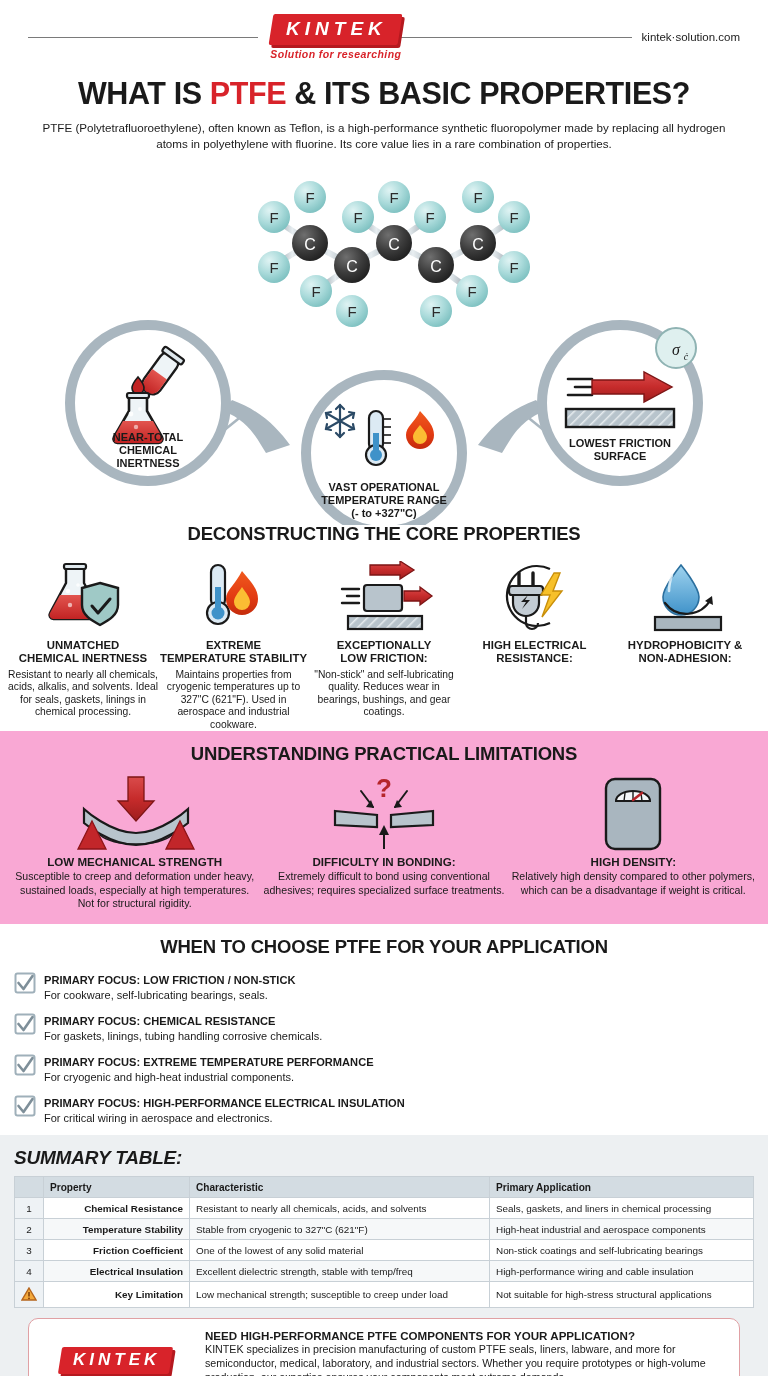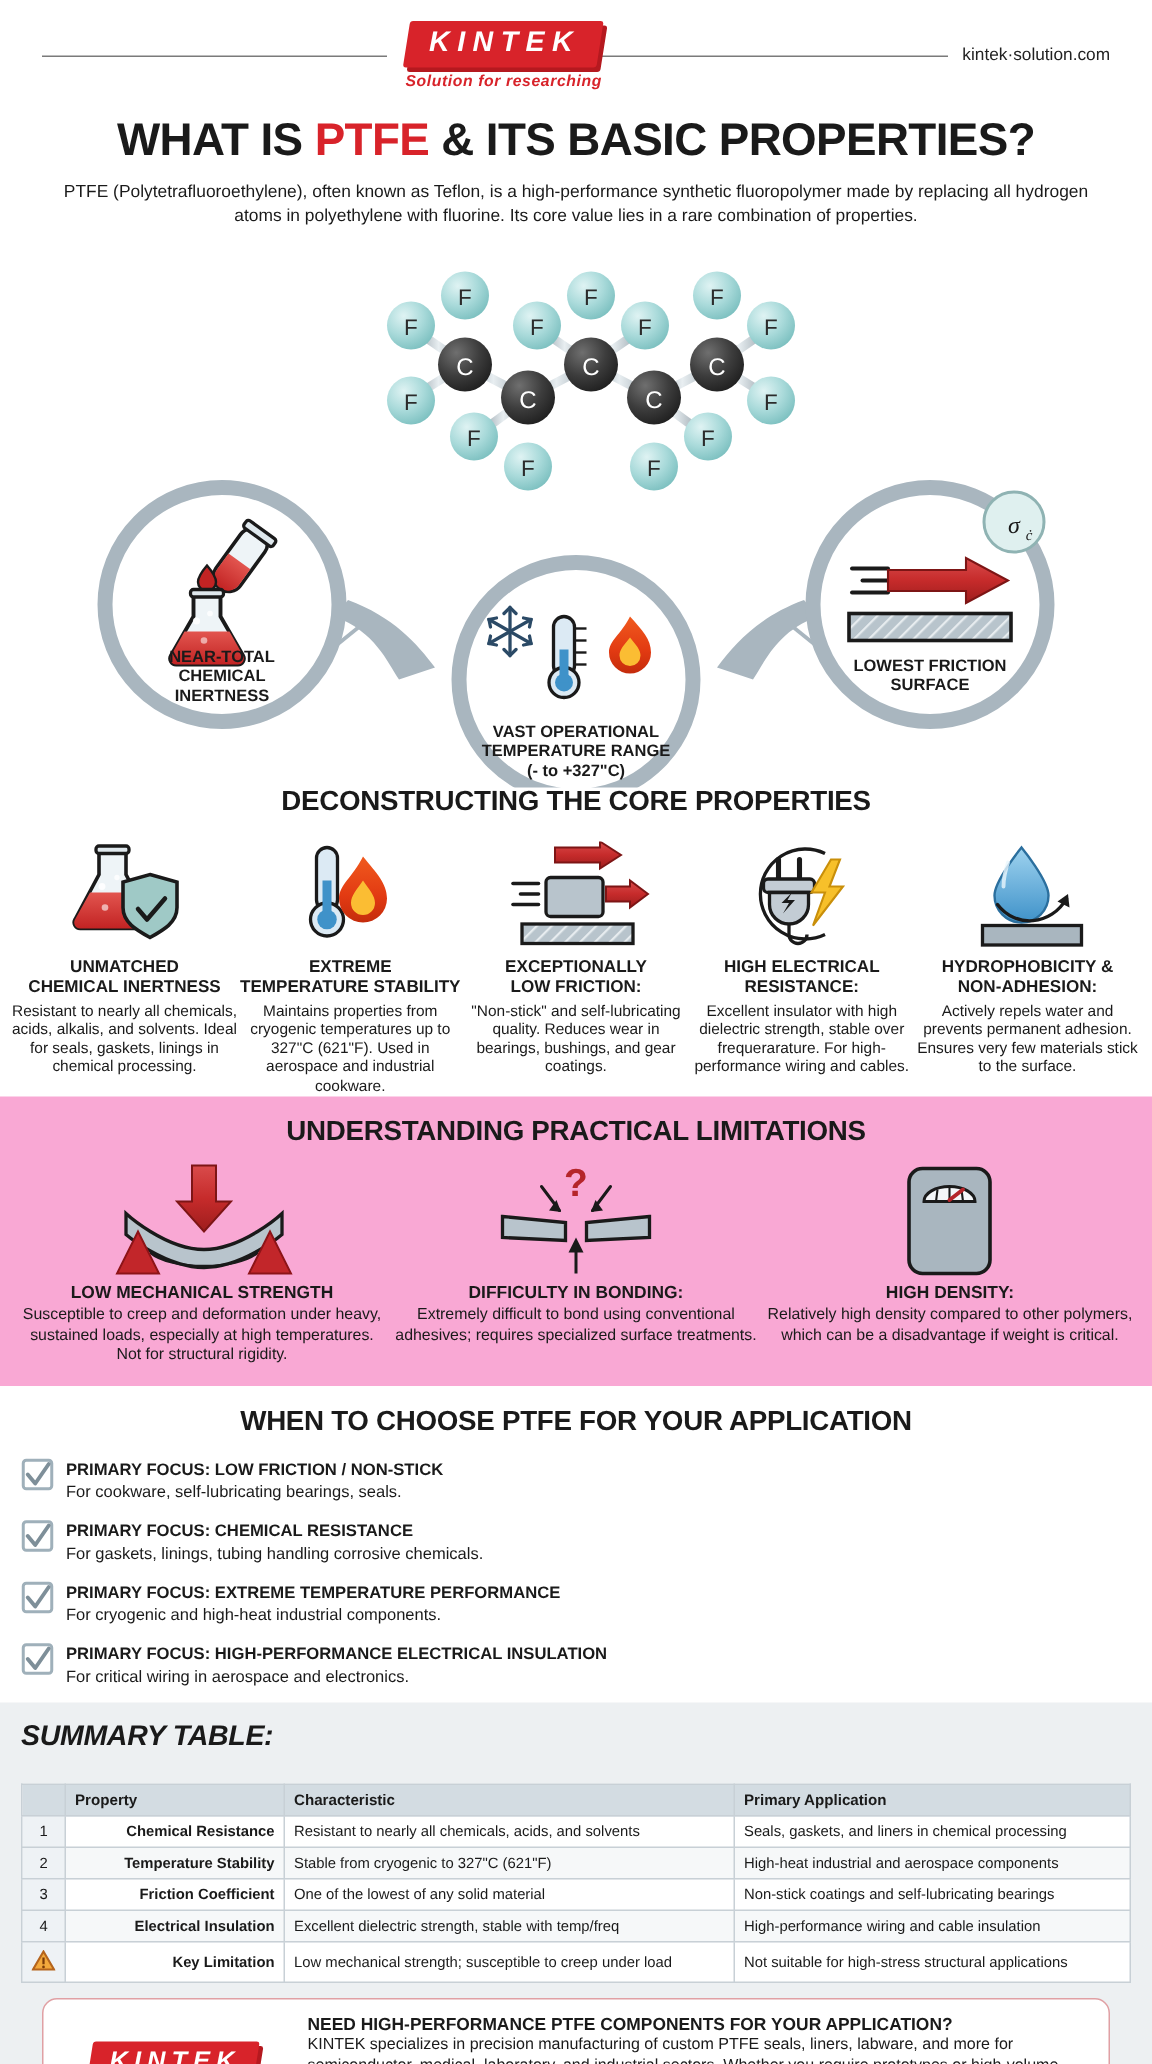--- a/index.html
+++ b/index.html
@@ -69,21 +69,21 @@
   .choose { padding: 12px 14px 10px; }
   .choose-grid { display:grid; grid-template-columns:1fr; gap:8px 16px; margin-top:12px; }
   .choose-item { display:flex; gap:8px; align-items:flex-start; }
   .cb { flex:0 0 auto; margin-top:2px; }
   .choose-h { font-size:11.1px; font-weight:bold; line-height:1.2; }
   .choose-p { font-size:11px; line-height:1.25; margin-top:1px; }
 
   
   .band-gray2 { background:#edf0f2; padding: 12px 14px 12px; }
   .sum-title { font-size:19px; font-weight:bold; letter-spacing:-.2px;font-style:italic; }
-  table.summary { width:100%; border-collapse:collapse; margin-top:20px; background:#fff; font-size:9.9px; }
+  table.summary { width:100%; border-collapse:collapse; margin-top:7px; background:#fff; font-size:9.9px; }
   table.summary th, table.summary td {
     border:1px solid #c8d0d6; padding:4.5px 6px; text-align:left; vertical-align:middle;
   }
   table.summary thead th { background:#d3dce2; font-weight:bold; font-size:10.1px; }
   table.summary td.num { width:26px; text-align:center; background:#eef2f5; font-weight:normal; }
   table.summary td.prop { width:146px; font-weight:bold;text-align:right; }
   table.summary td.char { width:300px; }
   table.summary tbody tr:nth-child(even) td:not(.num) { background:#f6f8f9; }
 
   
@@ -446,38 +446,36 @@
               <path d="M36,34 l-7,7 h5 l-4,7 l8,-9 h-5 Z" fill="#1a1a1a"></path>
               <path d="M34,55 v7 a6,6 0 0 0 12,0" fill="none" stroke="#1a1a1a" stroke-width="2.2"></path>
             </g>
             <path d="M62,12 L49,34 h9 l-8,22 L70,30 h-9 l7,-18 Z" fill="#f7c02a" stroke="#c98f0a" stroke-width="1.4"></path>
           </svg>
         </div>
         <div class="core-h">
           <span>HIGH ELECTRICAL</span><br>
           <span>RESISTANCE:</span>
         </div>
-        <div class="core-p">Excellent insulator with high dielectric strength, stable over frequerarature. For high-performance wiring and cables.</div>
       </div>
 
       <div class="core-cell">
         <div class="core-icon">
           <svg width="92" height="72" viewBox="0 0 92 72">
             <path d="M42,4 C42,4 24,26 24,36 a18,18 0 0 0 36,0 C60,26 42,4 42,4 Z" fill="url(#dropG)" stroke="#2b6f9e" stroke-width="1.6"></path>
             <path d="M33,14 C31,20 30,25 30,30" fill="none" stroke="#eaf6fd" stroke-width="2.6" stroke-linecap="round" opacity=".8"></path>
             <path d="M26,42 C38,58 62,56 72,38" fill="none" stroke="#1a1a1a" stroke-width="2.2" stroke-linecap="round"></path>
             <path d="M66,40 L73,35 L74,44 Z" fill="#1a1a1a"></path>
             <rect x="16" y="56" width="66" height="13" fill="#a9b6bf" stroke="#1a1a1a" stroke-width="2.2"></rect>
           </svg>
         </div>
         <div class="core-h">
           <span>HYDROPHOBICITY &amp;</span><br>
           <span>NON-ADHESION:</span>
         </div>
-        <div class="core-p">Actively repels water and prevents permanent adhesion. Ensures very few materials stick to the surface.</div>
       </div>
 
     </div>
   </div>
 
   <div class="band-gray">
     <div class="sec-title">UNDERSTANDING PRACTICAL LIMITATIONS</div>
     <div class="lim-row">
 
       <div class="lim-cell">

